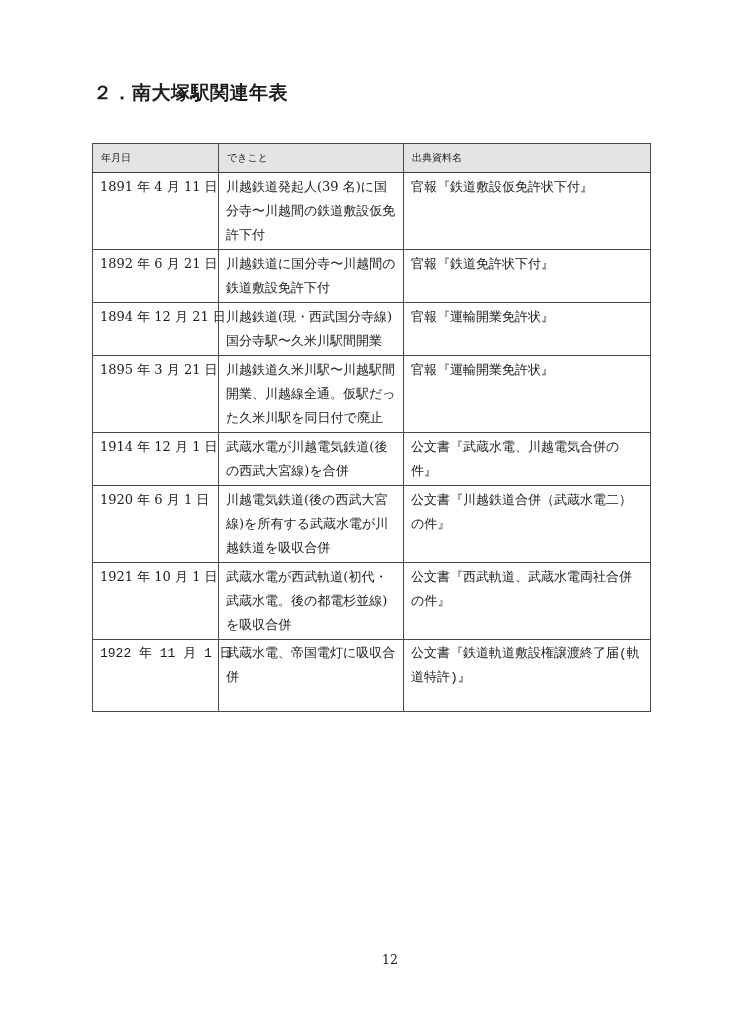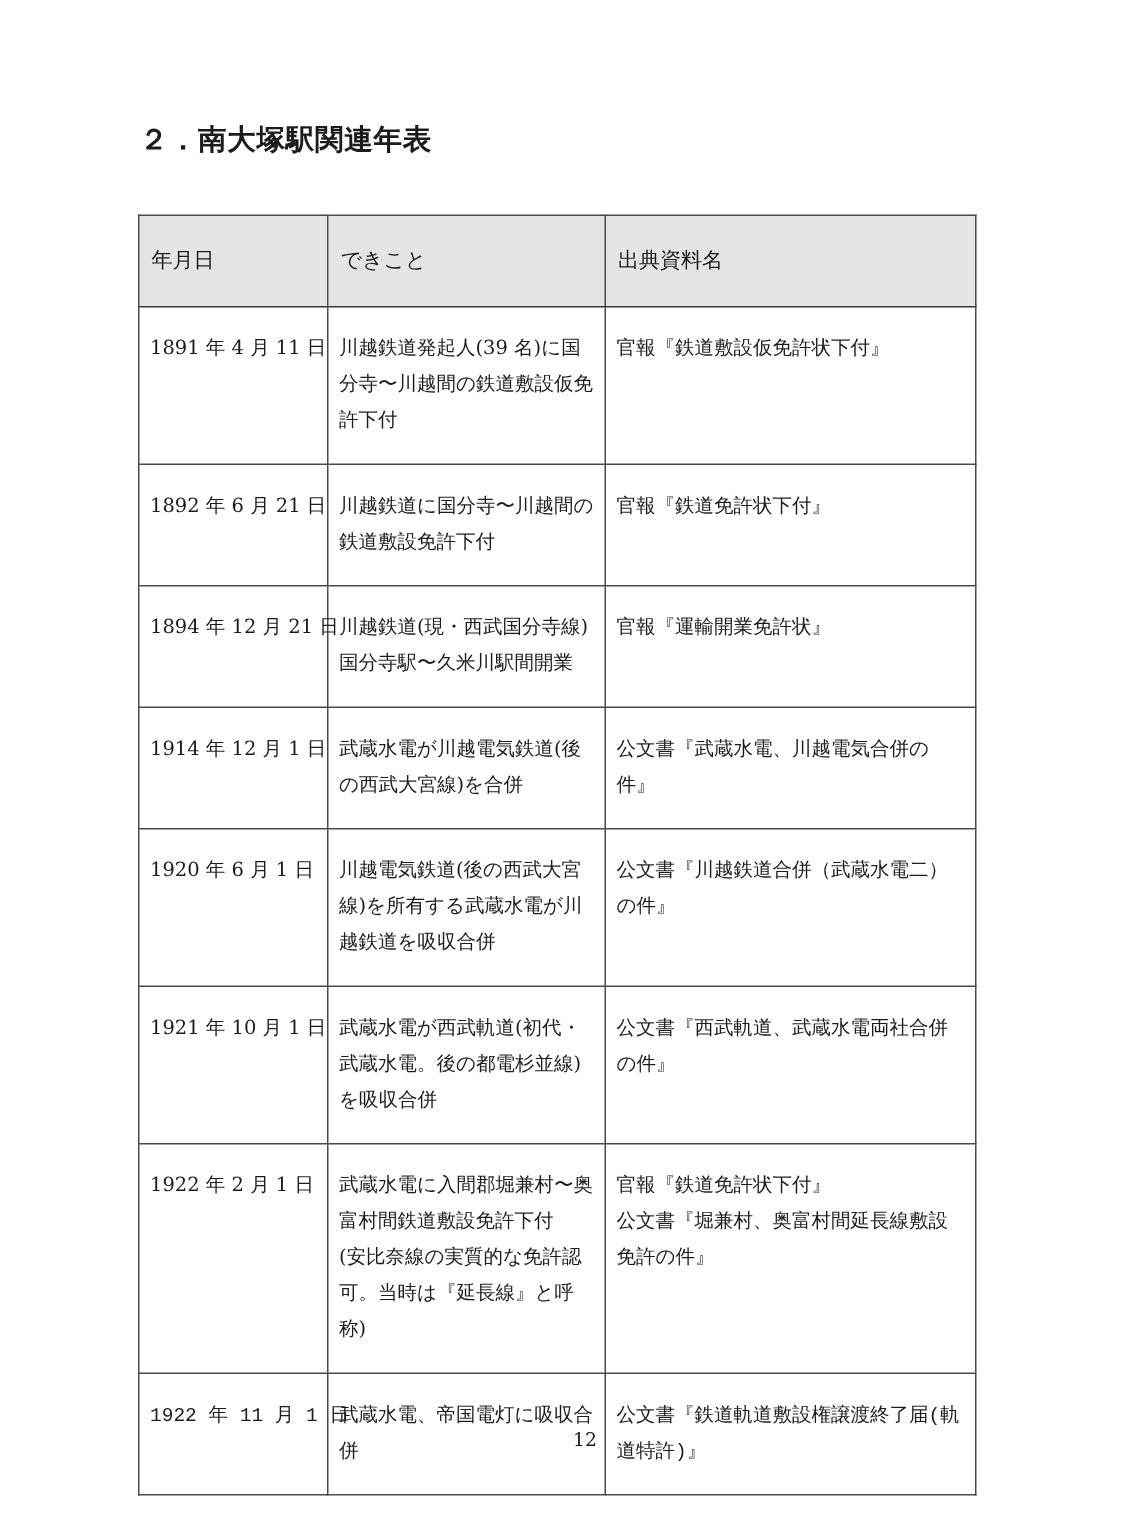--- a/index.html
+++ b/index.html
@@ -40,28 +40,28 @@
   .year-table th,
   .year-table td {
     border: 1px solid #4a4a4a;
     text-align: left;
     vertical-align: top;
     box-sizing: border-box;
   }
   .year-table thead th {
     background: #e4e4e4;
     font-weight: normal;
-    font-size: 14px;
+    font-size: 10px;
     line-height: 24px;
-    padding: 18px 8px;
+    padding: 2px 8px;
     border-bottom: 1px solid #3a3a3a;
     vertical-align: middle;
   }
   .year-table td {
-    padding: 16px 7px;
+    padding: 2px 7px;
     line-height: 24px;
     white-space: pre-line;
   }
   .year-table td.date-cell {
     white-space: nowrap;
   }
   tr.row-extra-tall { height: 124px; }
   tr.row-extra-med  { height: 72px; font-family: Liberation Mono, monospace; }
   .page-number {
     position: absolute;
@@ -101,41 +101,39 @@
       <td class="date-cell">1892 年 6 月 21 日</td>
       <td>川越鉄道に国分寺〜川越間の鉄道敷設免許下付</td>
       <td>官報『鉄道免許状下付』</td>
     </tr>
     <tr>
       <td class="date-cell">1894 年 12 月 21 日</td>
       <td>川越鉄道(現・西武国分寺線)国分寺駅〜久米川駅間開業</td>
       <td>官報『運輸開業免許状』</td>
     </tr>
     <tr>
+      <td class="date-cell">1895 年 3 月 21 日</td>
+      <td>川越鉄道久米川駅〜川越駅間開業、川越線全通。仮駅だった久米川駅を同日付で廃止</td>
+      <td>官報『運輸開業免許状』</td>
+    </tr>
+    <tr>
       <td class="date-cell">1914 年 12 月 1 日</td>
       <td>武蔵水電が川越電気鉄道(後の西武大宮線)を合併</td>
       <td>公文書『武蔵水電、川越電気合併の件』</td>
     </tr>
     <tr>
       <td class="date-cell">1920 年 6 月 1 日</td>
       <td>川越電気鉄道(後の西武大宮線)を所有する武蔵水電が川越鉄道を吸収合併</td>
       <td>公文書『川越鉄道合併（武蔵水電二）の件』</td>
     </tr>
     <tr>
       <td class="date-cell">1921 年 10 月 1 日</td>
       <td>武蔵水電が西武軌道(初代・武蔵水電。後の都電杉並線)を吸収合併</td>
       <td>公文書『西武軌道、武蔵水電両社合併の件』</td>
     </tr>
-    <tr class="row-extra-tall">
-      <td class="date-cell">1922 年 2 月 1 日</td>
-      <td>武蔵水電に入間郡堀兼村〜奥富村間鉄道敷設免許下付
-(安比奈線の実質的な免許認可。当時は『延長線』と呼称)</td>
-      <td>官報『鉄道免許状下付』
-公文書『堀兼村、奥富村間延長線敷設免許の件』</td>
-    </tr>
     <tr class="row-extra-med">
       <td class="date-cell">1922 年 11 月 1 日</td>
       <td>武蔵水電、帝国電灯に吸収合併</td>
       <td>公文書『鉄道軌道敷設権譲渡終了届(軌道特許)』</td>
     </tr>
   </tbody>
 </table>
 
 <div class="page-number">12</div>
 

